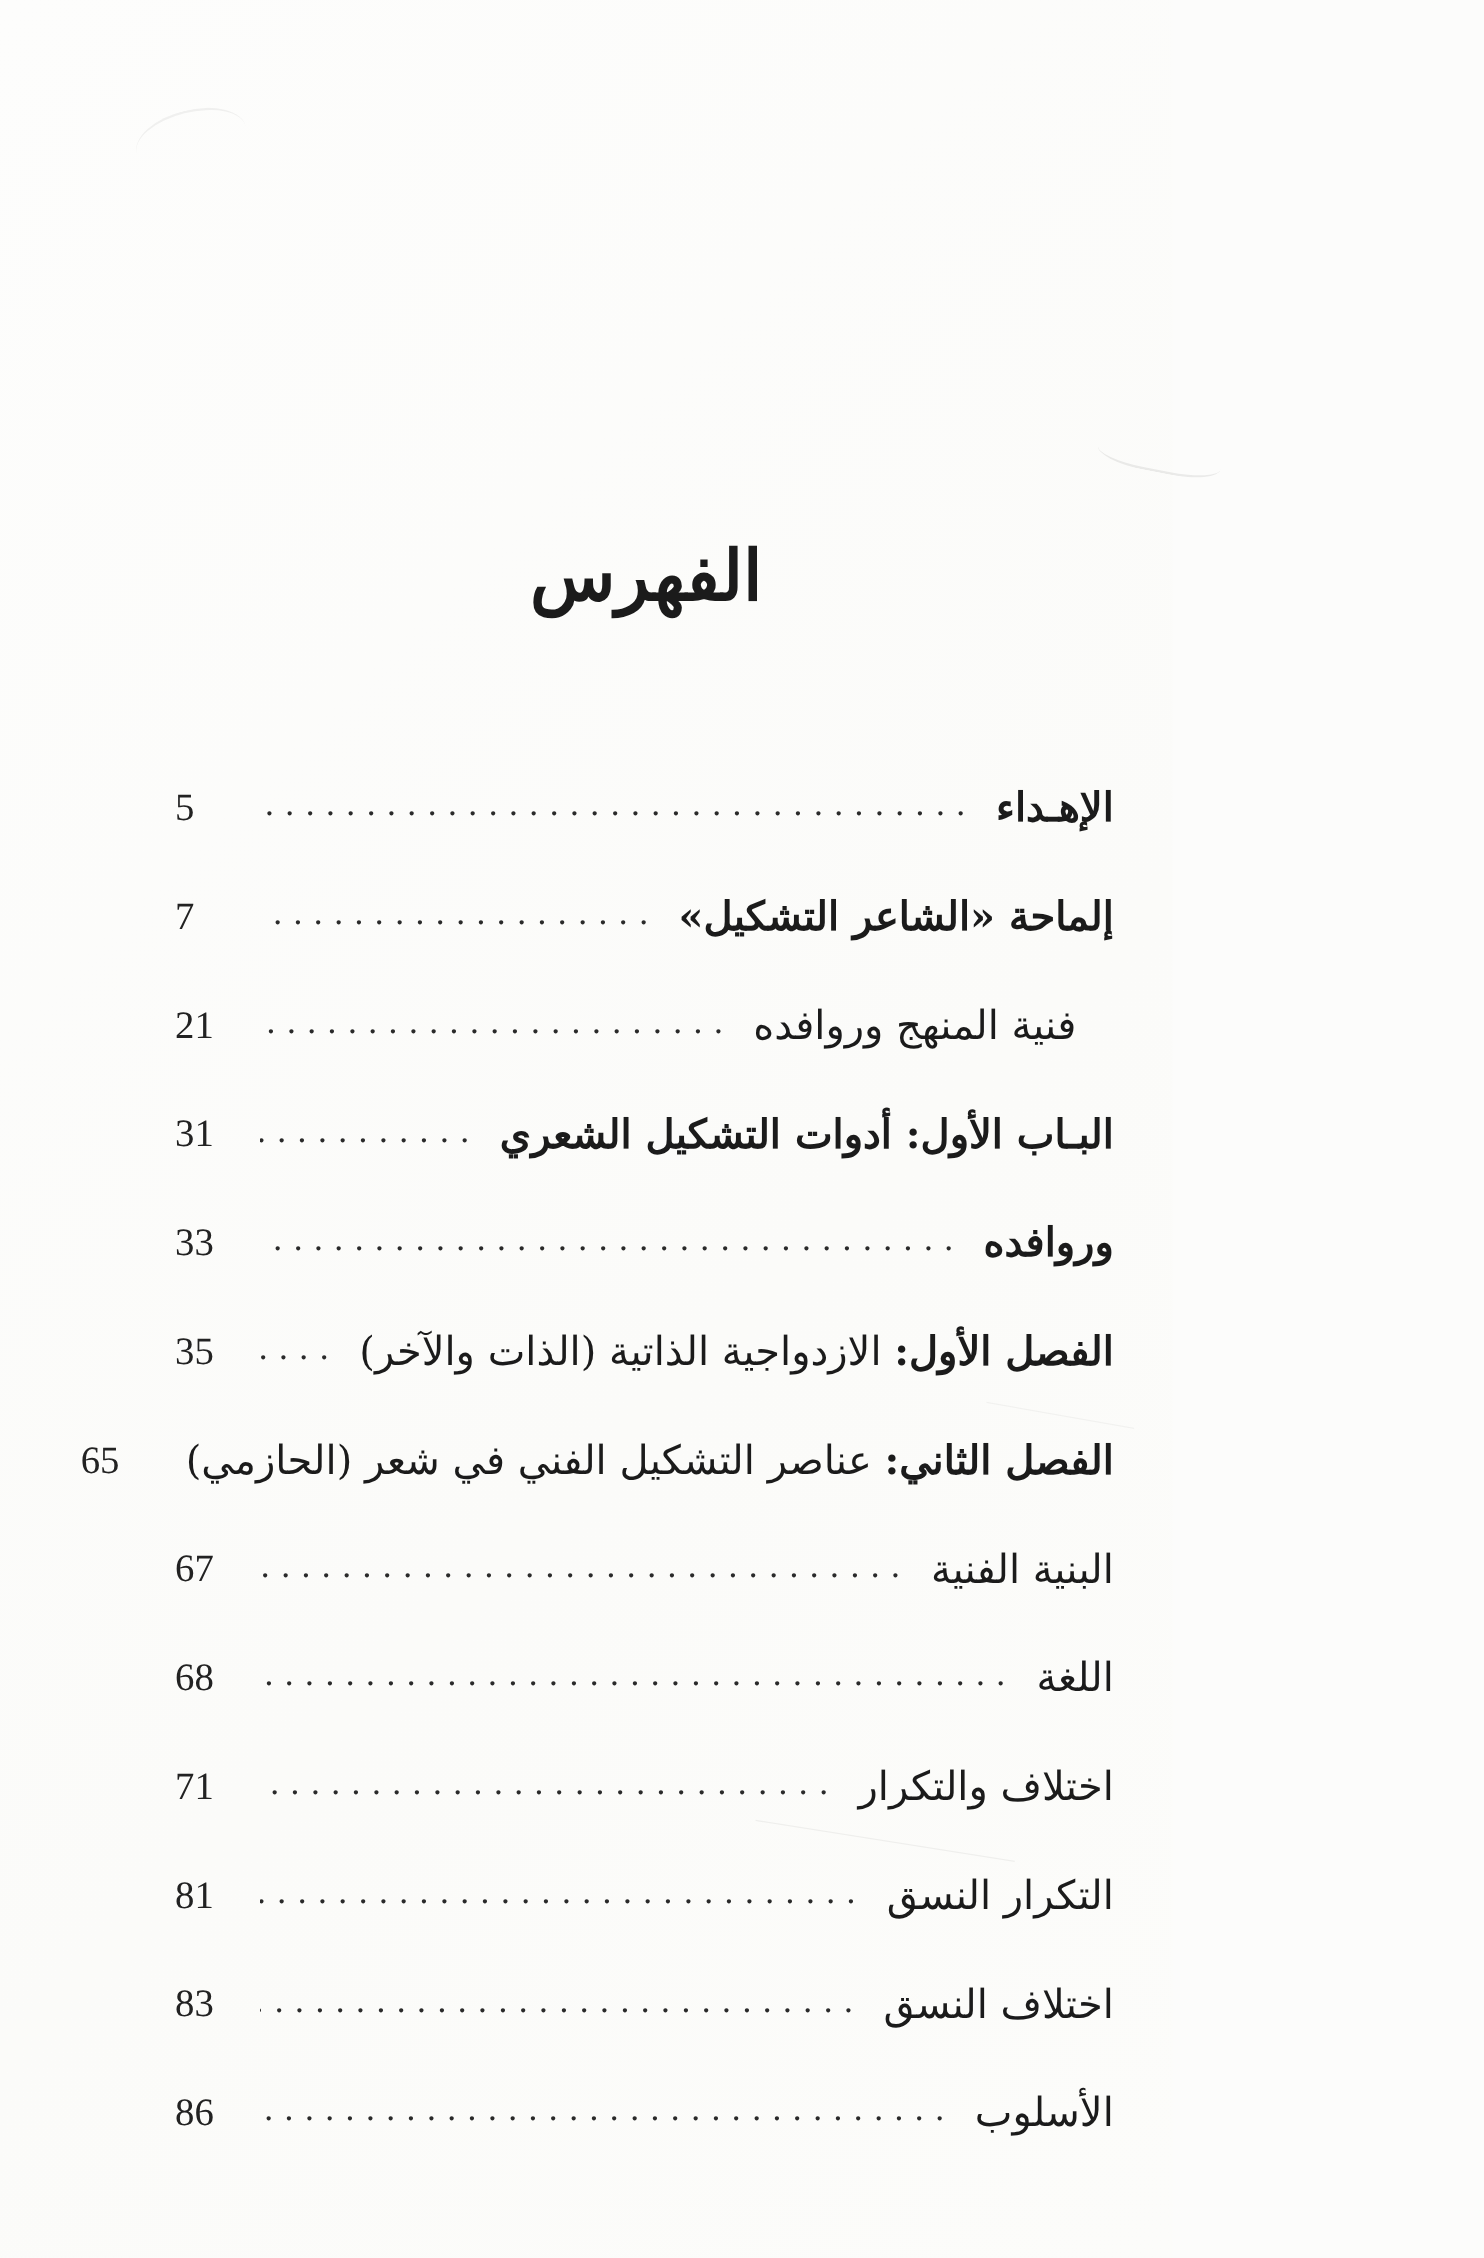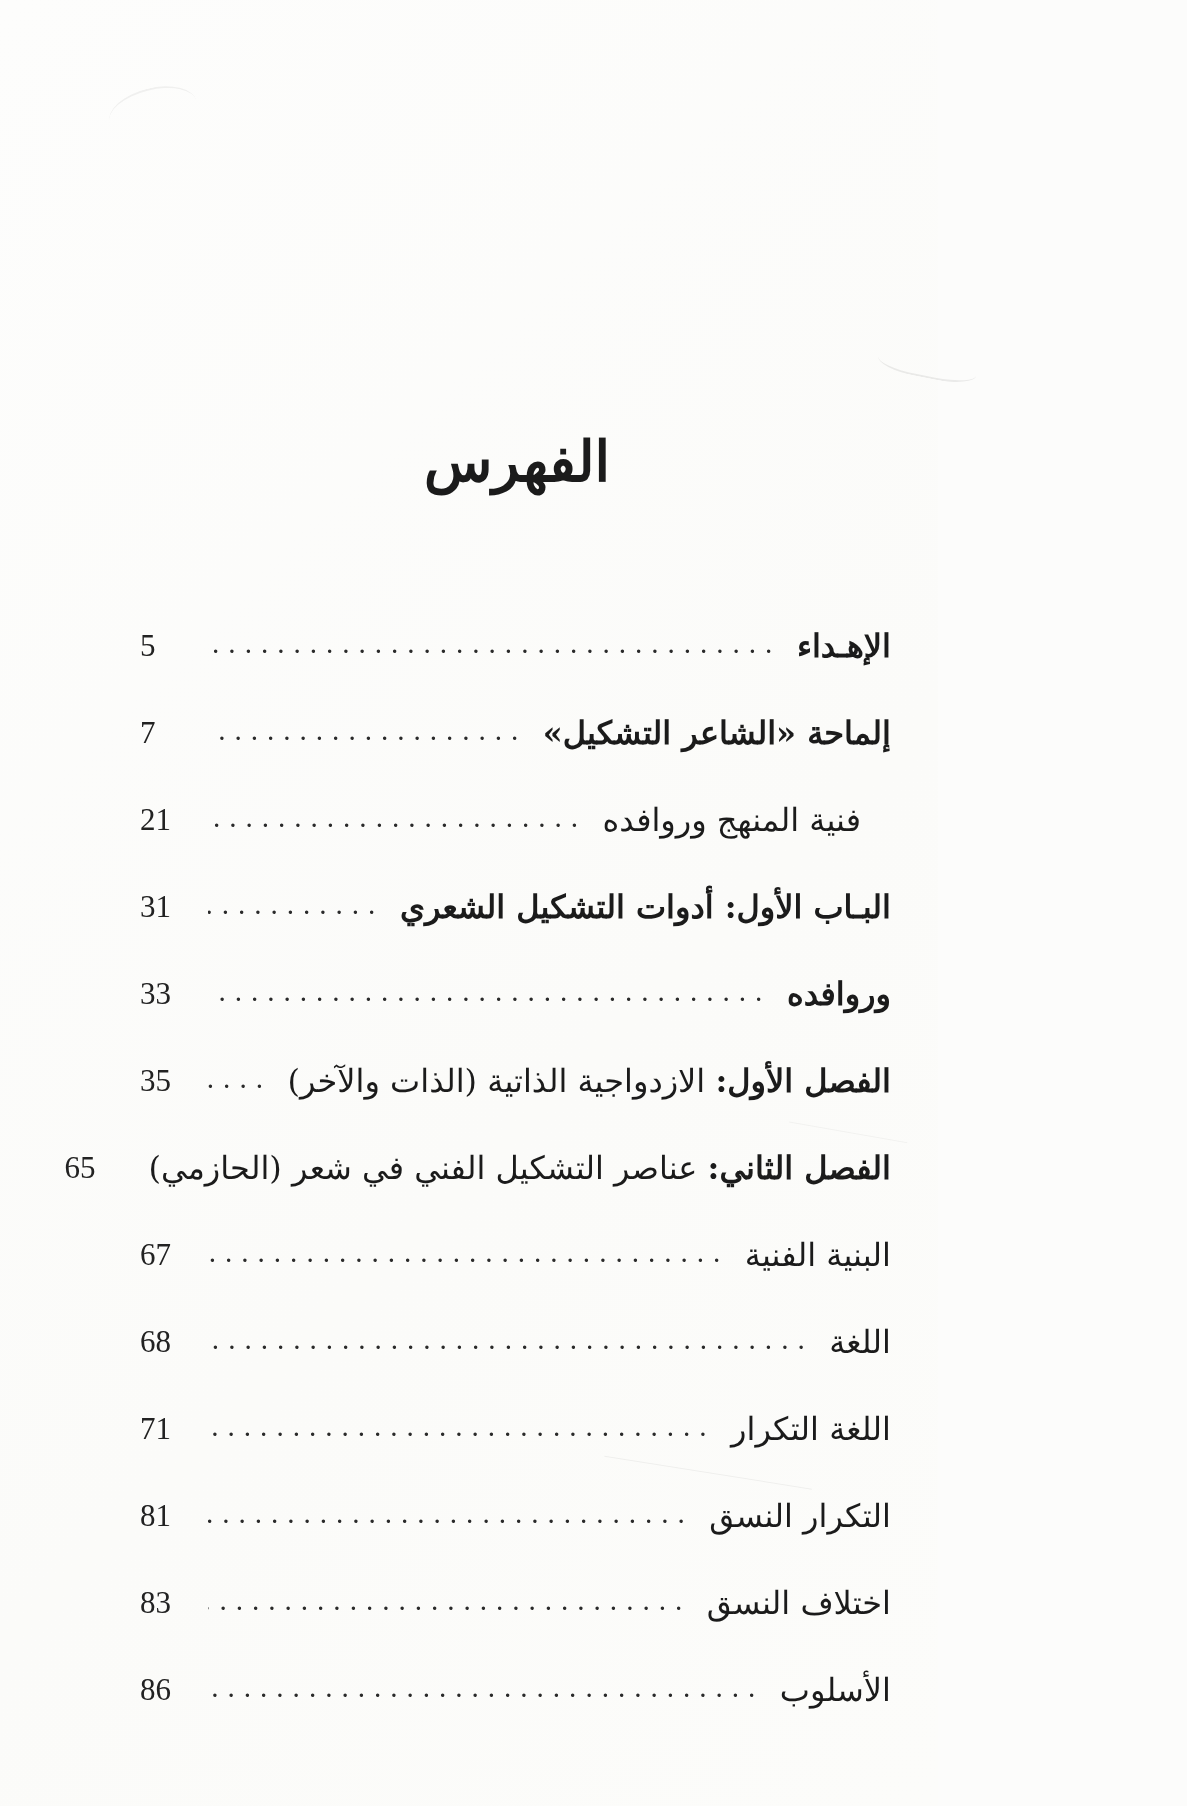--- a/index.html
+++ b/index.html
@@ -152,21 +152,21 @@
       <span class="num">67</span>
     </div>
 
     <div class="row">
       <span class="txt"><b></b><span class="ttl">اللغة</span></span>
       <span class="leader">..........................................................................................................</span>
       <span class="num">68</span>
     </div>
 
     <div class="row">
-      <span class="txt"><b></b><span class="ttl">اللغة التكرار</span></span>
+      <span class="txt"><b></b><span class="ttl">اختلاف والتكرار</span></span>
       <span class="leader">..........................................................................................................</span>
       <span class="num">71</span>
     </div>
 
     <div class="row">
       <span class="txt"><b></b><span class="ttl">التكرار النسق</span></span>
       <span class="leader">..........................................................................................................</span>
       <span class="num">81</span>
     </div>
 

